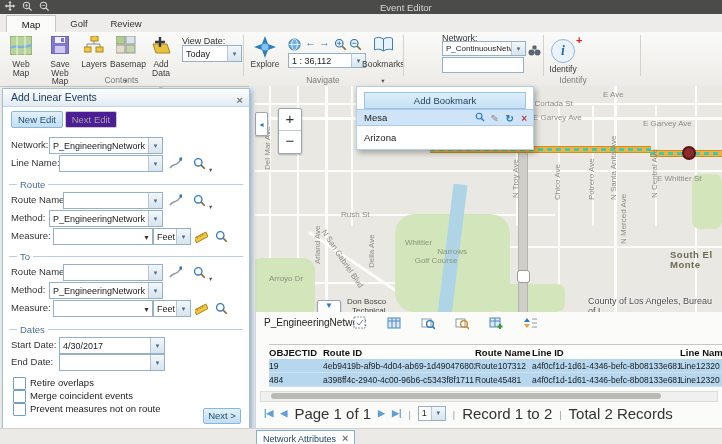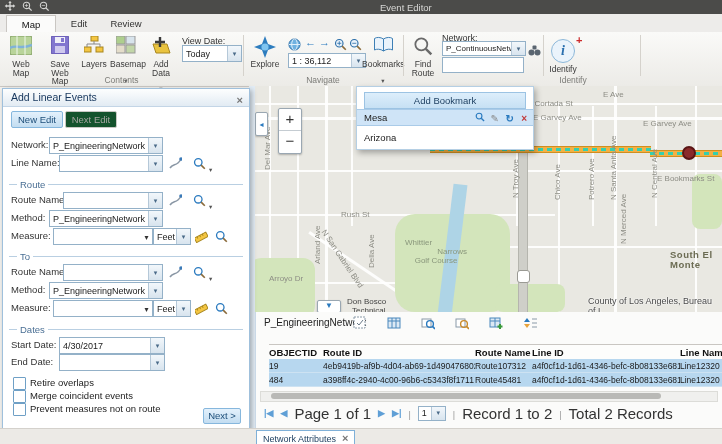--- a/index.html
+++ b/index.html
@@ -34,21 +34,21 @@
   .sa{width:13px;align-self:stretch;background:linear-gradient(#f2f7fb,#d8e4ee);border-left:1px solid #b5c8d8;display:flex;align-items:center;justify-content:center}
   .sa::after{content:"▾";font-size:7px;color:#4a6a88}
   .sa2{width:11px;text-align:center}
   .sa2::after{content:"▾";font-size:8px;color:#333}
   .flabel{font-size:9.5px;color:#333;line-height:15px;white-space:nowrap}
 
   
   #panel{left:2px;top:88px;width:246px;height:340px;background:#fff;border:1px solid #9fc0dc;box-shadow:2px 2px 5px rgba(0,0,0,.28)}
   #panel-header{left:0;top:0;right:0;height:17px;background:linear-gradient(#fdfefe,#e2ebf3);border-bottom:1px solid #c3d5e6}
   .btn{border:1px solid #86b7dd;background:linear-gradient(#e3f1fc,#c3ddf1);color:#1d4e79;font-size:9.5px;text-align:center;border-radius:2px}
-  .btn.disabled{border-color:#c9c9c4;background:#14532d;color:#a5a5a0}
+  .btn.disabled{border-color:#c9c9c4;background:#4c1d95;color:#a5a5a0}
   .fgroup{position:absolute;left:6px;right:6px;border-top:1px solid #b9cfe2}
   .fgroup .leg{position:absolute;top:-6px;left:8px;background:#fff;padding:0 3px;font-size:9.5px;color:#4a6f94}
   .cb{position:absolute;width:11px;height:11px;border:1px solid #6fa0c6;background:#fff;border-radius:1px}
   .cblbl{position:absolute;left:27px;font-size:9.5px;color:#222}
   .x::after{content:"×";color:#777;font-size:11px;font-weight:bold}
 
   
   #map{left:255px;top:86px;width:467px;height:226px;background:#e9e8e2;overflow:hidden}
   .road-v{position:absolute;width:2px;background:rgba(255,255,255,.9)}
   .road-h{position:absolute;height:2px;background:rgba(255,255,255,.9)}
@@ -97,21 +97,21 @@
     <span><svg width="11" height="11" viewBox="0 0 16 16">
           <circle cx="6.5" cy="6.5" r="4.6" fill="none" stroke="#d5d5d3" stroke-width="1.5"></circle>
           <line x1="10" y1="10" x2="14" y2="14" stroke="#d5d5d3" stroke-width="2"></line>
           <line x1="4" y1="6.5" x2="9" y2="6.5" stroke="#d5d5d3"></line>
         </svg></span>
     <span class="ttl">Event Editor</span>
   </div>
 
   <div class="t dots" id="tabbar">
     <div class="rtab active" style="left:6px;width:48px">Map</div>
-    <div class="rtab" style="left:58px;width:42px">Edit</div>
+    <div class="rtab" style="left:58px;width:42px">Golf</div>
     <div class="rtab" style="left:102px;width:48px">Review</div>
   </div>
 
   <div class="t dots" id="ribbon">
 
     <div class="rbtn" style="left:42px;width:36px">
       <div class="ric">
           <svg width="18" height="18">
             <rect width="18" height="18" rx="2" fill="#8276cf" stroke="#5c4fa8"></rect>
             <rect x="4" y="1" width="10" height="6" fill="#efeff8"></rect>
@@ -206,29 +206,20 @@
           <svg width="21" height="18" viewBox="0 0 20 18">
             <path d="M10 3 C7 1,3 1,1 2.5 L1 14 C3 12.8,7 12.8,10 15 C13 12.8,17 12.8,19 14 L19 2.5 C17 1,13 1,10 3 Z" fill="#eaf3fb" stroke="#3d7fb5"></path>
             <line x1="10" y1="3" x2="10" y2="15" stroke="#3d7fb5"></line>
           </svg>
         </div>
       <div class="rlbl">Bookmarks</div><span class="car"></span>
     </div>
     <div class="glabel" style="left:243px;width:160px">Navigate</div>
     <div class="vsep" style="left:403px"></div>
 
-    <div class="rbtn" style="left:407px;width:32px">
-      <div class="ric">
-          <svg width="20" height="20" viewBox="0 0 18 18">
-            <circle cx="7.5" cy="7.5" r="5.4" fill="none" stroke="#6a6a6a" stroke-width="1.6"></circle>
-            <line x1="11.5" y1="11.5" x2="16.5" y2="16.5" stroke="#6a6a6a" stroke-width="2.2"></line>
-          </svg>
-        </div>
-      <div class="rlbl">Find Route</div>
-    </div>
     <div class="t flabel" style="left:442px;top:-1px;font-size:9px">Network:</div>
     <div class="sel t" style="left:442px;top:9px;width:82px;height:13px">
       <span class="sv" style="font-size:8px">P_ContinuousNetwork</span>
         <span class="sa"></span>
     </div>
     <span class="t" style="left:528px;top:10px"><svg width="13" height="11">
           <rect x="4.5" y="0.5" width="4" height="4" rx="1" fill="#5a6570"></rect>
           <circle cx="3.5" cy="7.5" r="3" fill="#5a6570"></circle>
           <circle cx="9.5" cy="7.5" r="3" fill="#5a6570"></circle>
         </svg></span>
@@ -279,21 +270,21 @@
       </div>
     <div class="routeseg" style="left:395px;top:64px;width:72px">
         <div class="routedash"></div>
       </div>
     <div class="t" style="left:427px;top:60px;width:10px;height:10px;border-radius:50%;background:#8a2a2a;border:2px solid #5a1515"></div>
 
     <div class="stlbl" style="left:272px;top:13px">E Cortada St</div>
     <div class="stlbl" style="left:278px;top:27px">E Garvey Ave</div>
     <div class="stlbl" style="left:388px;top:33px">E Garvey Ave</div>
     <div class="stlbl" style="left:348px;top:4px">E Ave</div>
-    <div class="stlbl" style="left:402px;top:88px">E Bookmarks St</div>
+    <div class="stlbl" style="left:402px;top:88px">E Whittier St</div>
     <div class="stlbl" style="left:86px;top:124px">Rush St</div>
     <div class="stlbl v" style="left:58px;top:178px">Arland Ave</div>
     <div class="stlbl" style="left:72px;top:142px;transform:rotate(56deg);transform-origin:0 0">N San Gabriel Blvd</div>
     <div class="stlbl v" style="left:112px;top:182px">Della Ave</div>
     <div class="stlbl" style="left:14px;top:188px;">Arroyo Dr</div>
     <div class="stlbl v" style="left:256px;top:112px">N Troy Ave</div>
     <div class="stlbl v" style="left:298px;top:114px">Chico Ave</div>
     <div class="stlbl v" style="left:332px;top:114px">Potrero Ave</div>
     <div class="stlbl v" style="left:354px;top:114px">N Santa Anita Ave</div>
     <div class="stlbl v" style="left:395px;top:112px">N Central Ave</div>

